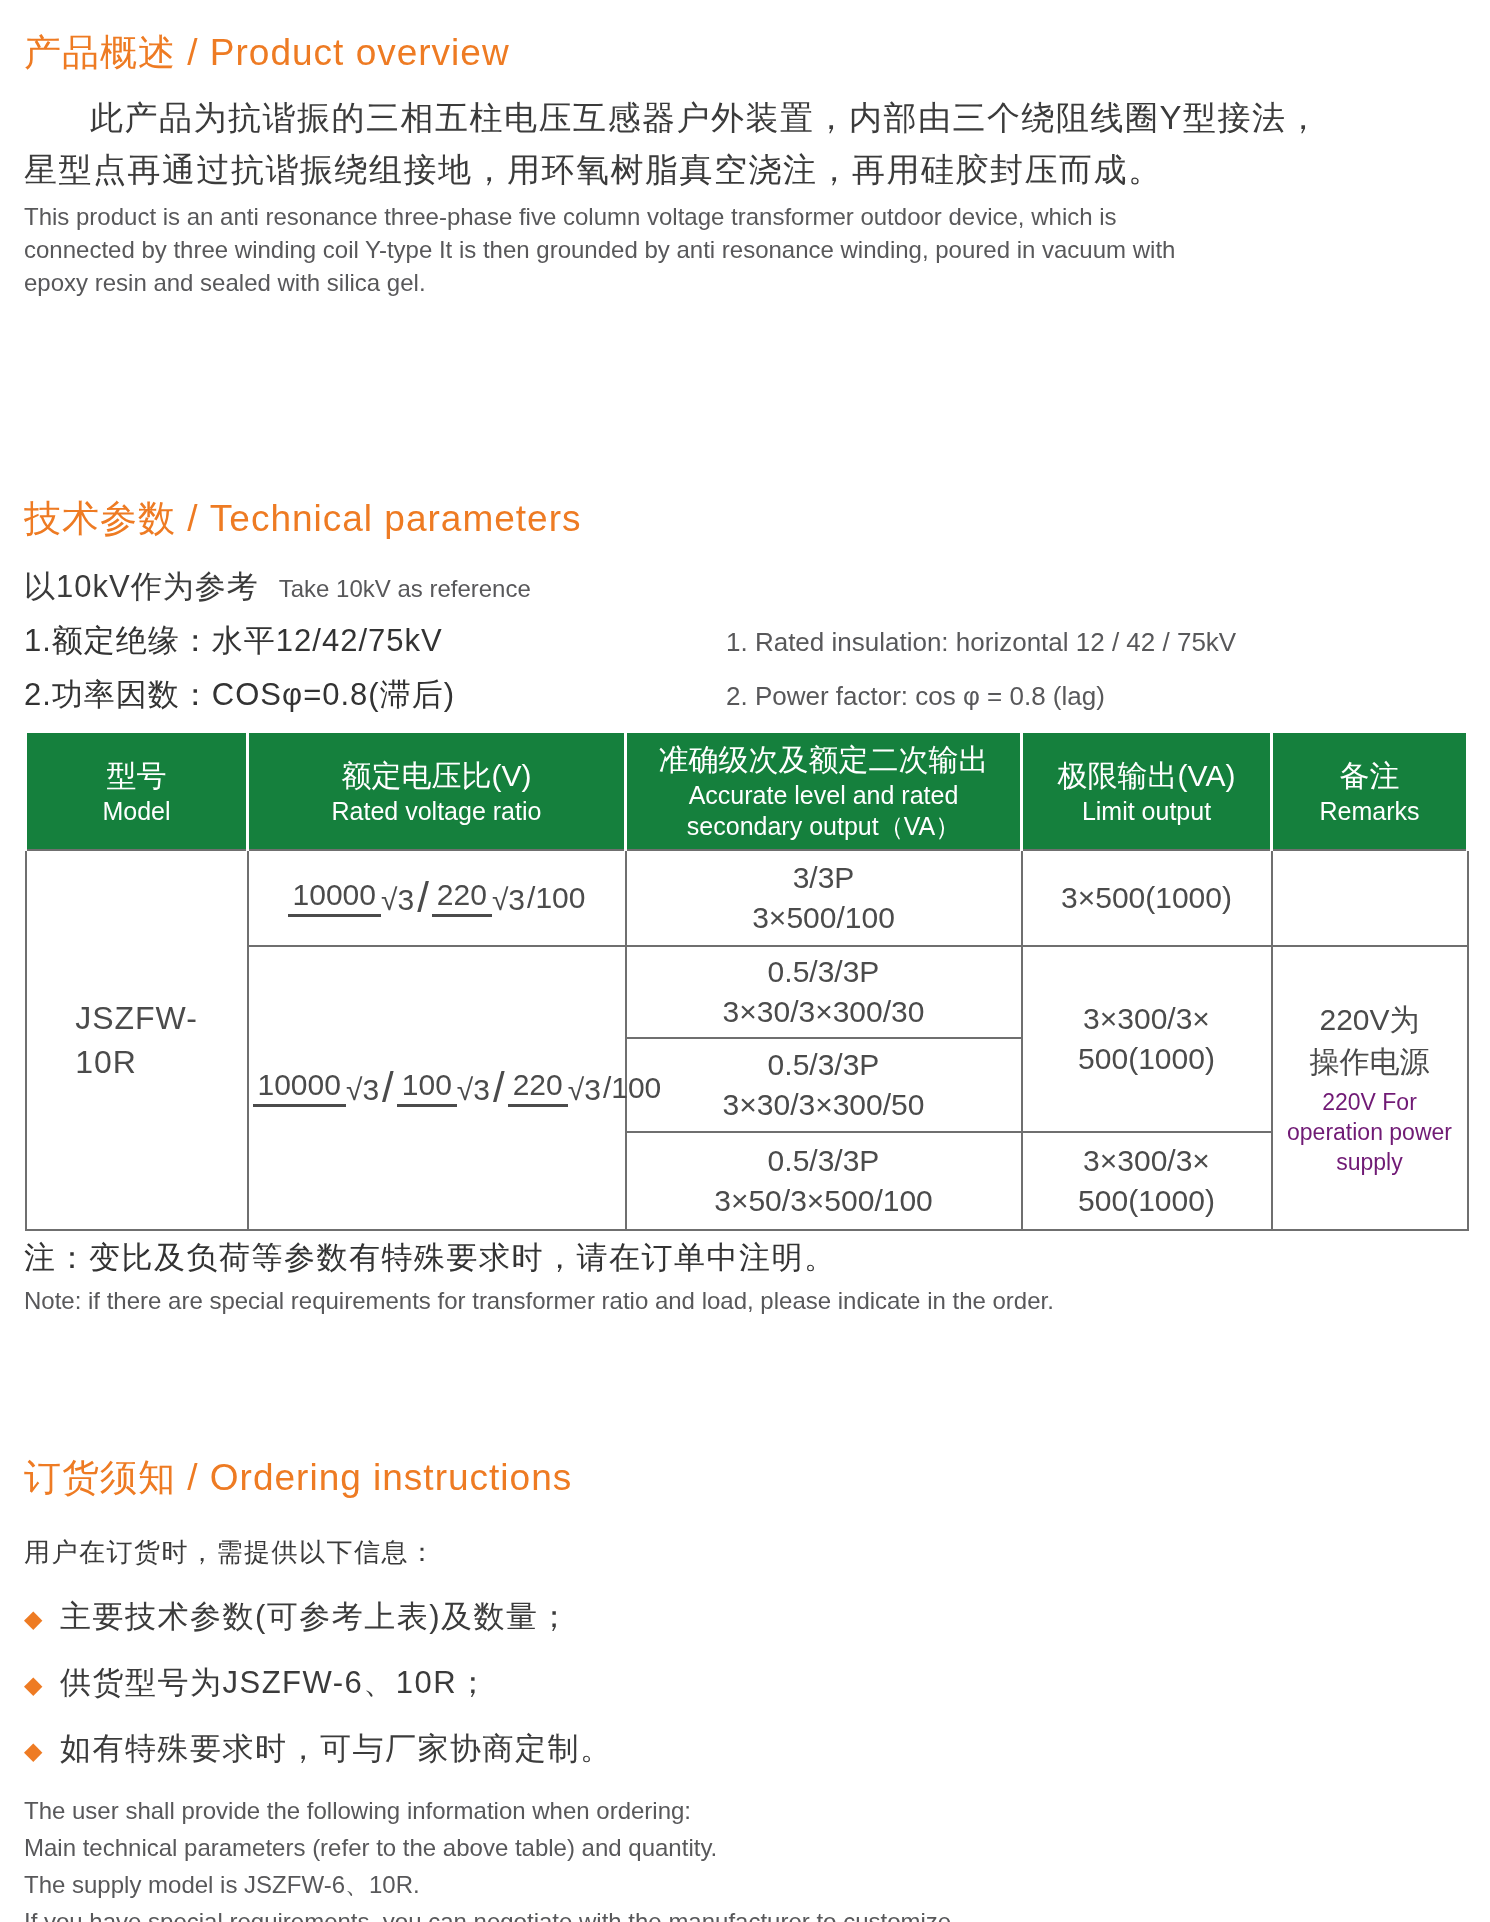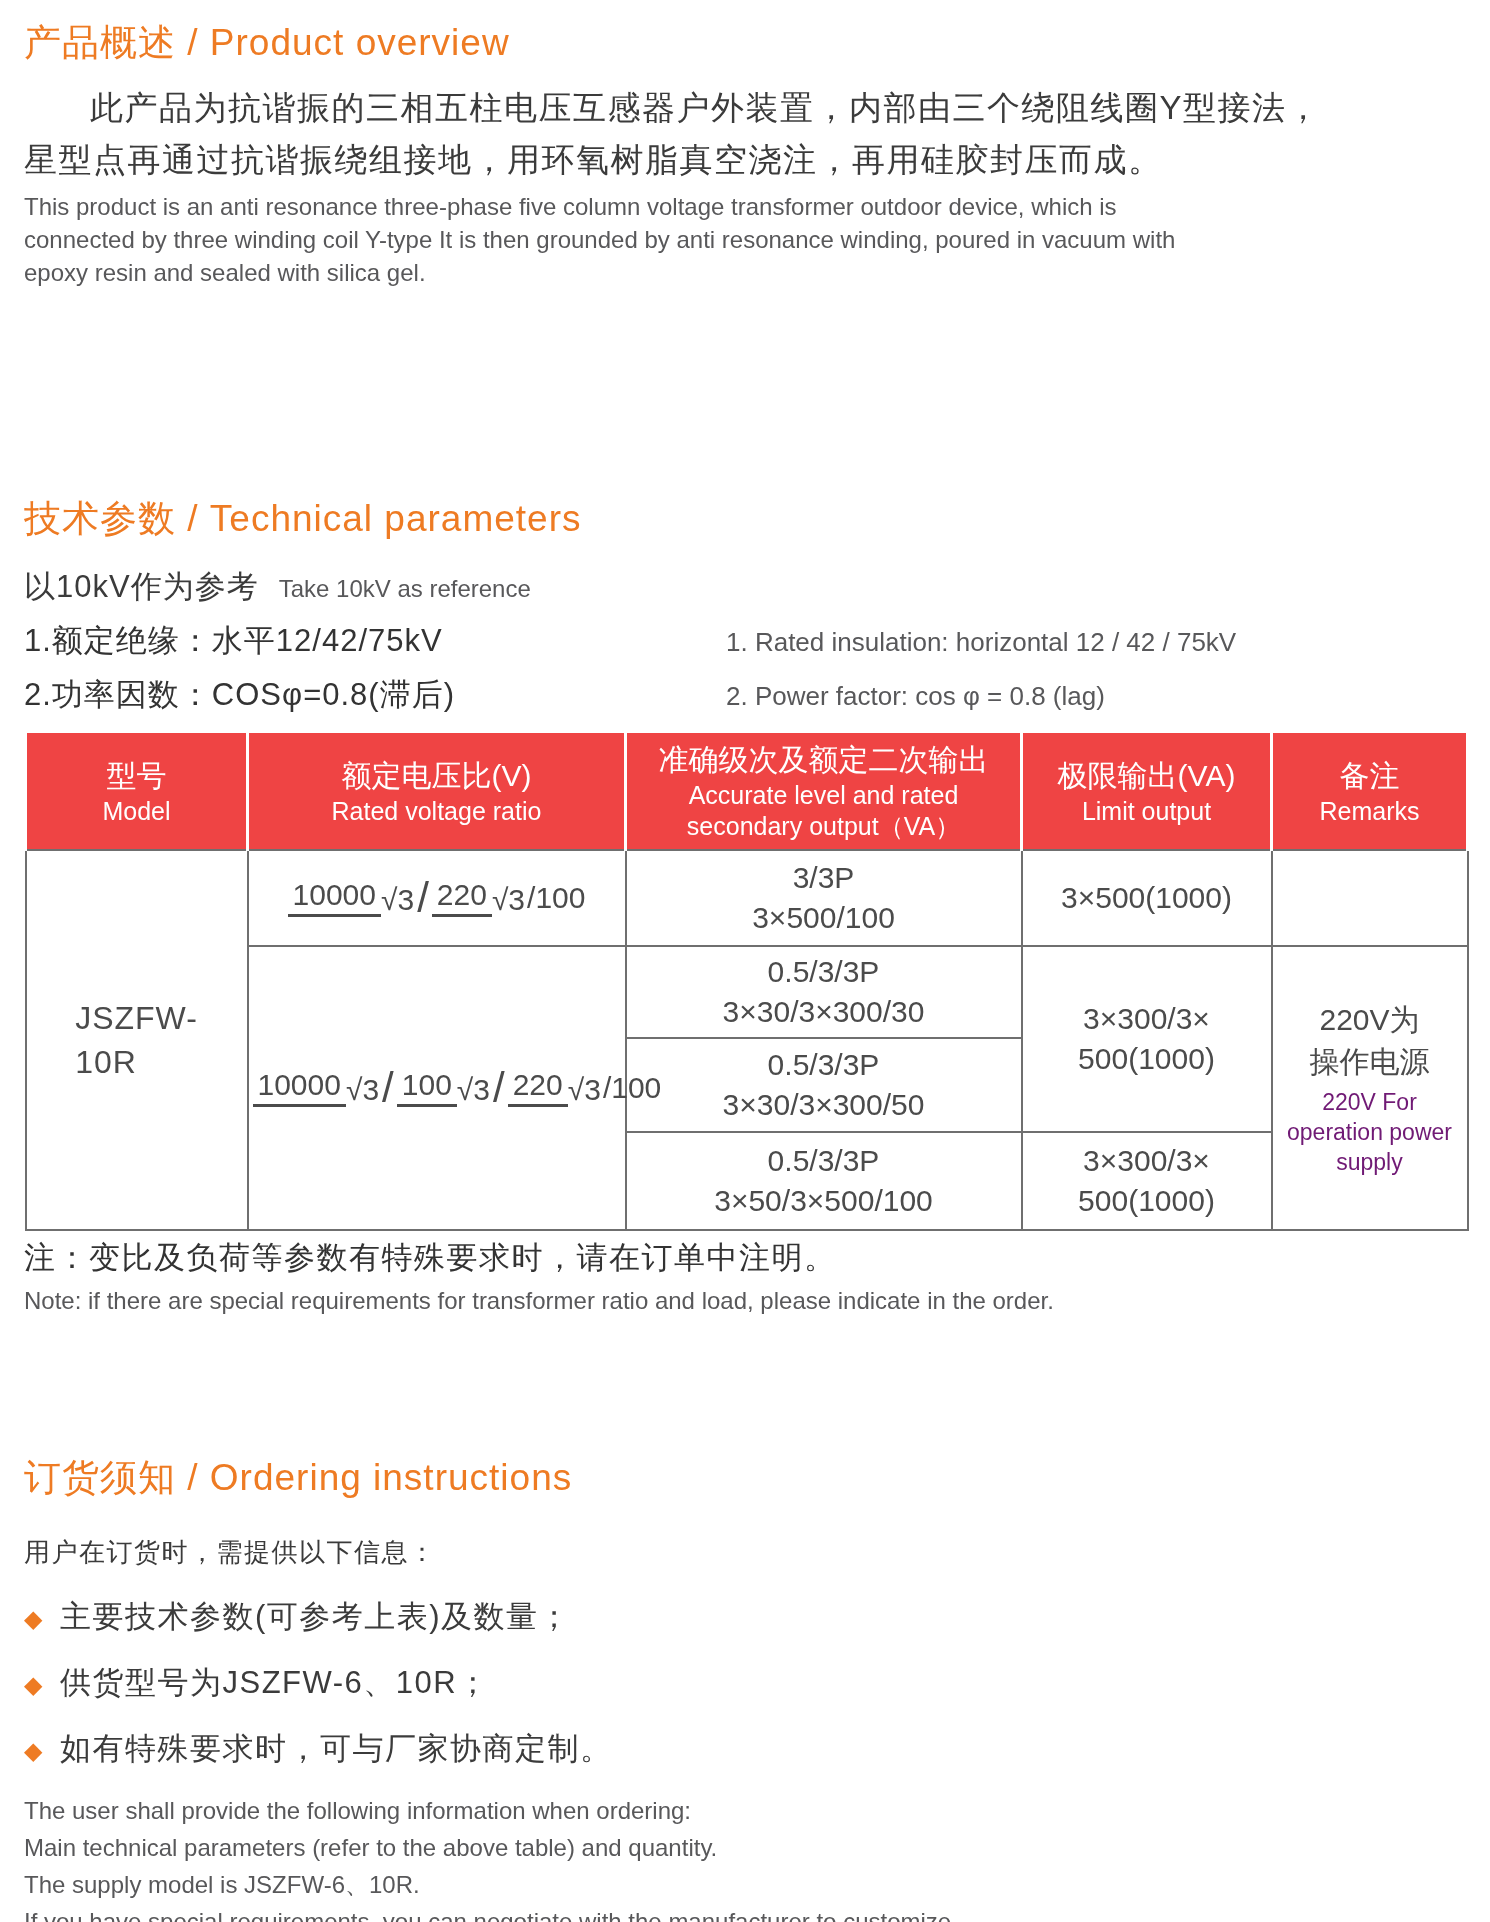--- a/index.html
+++ b/index.html
@@ -4,36 +4,36 @@
 <style>
   html,body{margin:0;padding:0;background:#ffffff;}
   .page{
     position:relative;width:1490px;height:1922px;overflow:hidden;background:#ffffff;
     font-family:"Liberation Sans","DejaVu Sans",sans-serif;color:#3b3b3b;
   }
   .section-heading{
     margin:0;font-size:37px;font-weight:400;line-height:1.25;color:#ee7b23;letter-spacing:1px;
   }
   
-  #sec-overview{position:absolute;left:24px;top:20px;right:24px;}
+  #sec-overview{position:absolute;left:24px;top:30px;right:24px;}
   .zh-line{margin:0;font-size:33px;line-height:52px;color:#3b3b3b;letter-spacing:1.5px;white-space:nowrap;}
   .zh-line.first{margin-top:16px;text-indent:66px;}
   .en-para{margin:4px 0 0 0;font-size:24px;line-height:33px;color:#58585a;max-width:1190px;}
   
   #sec-tech{position:absolute;left:24px;top:496px;right:24px;}
   .ref-line{display:flex;align-items:baseline;gap:20px;margin-top:24px;}
   .ref-zh{font-size:31px;color:#3b3b3b;letter-spacing:1px;}
   .ref-en{font-size:24px;color:#58585a;}
   .spec-row{display:flex;align-items:baseline;margin-top:12px;}
   .spec-zh{width:702px;font-size:31px;color:#333333;letter-spacing:1px;}
   .spec-en{font-size:26px;color:#58585a;}
   
   .tech-table{border-collapse:collapse;table-layout:fixed;width:1442px;margin-top:14px;}
   .tech-table th{
-    background:#ef4444;color:#ffffff;font-weight:400;text-align:center;vertical-align:middle;
+    background:#15803d;color:#ffffff;font-weight:400;text-align:center;vertical-align:middle;
     border:3px solid #ffffff;border-bottom:2px solid #6f6f6f;padding:6px 4px;
   }
   .tech-table td{
     border:2px solid #6f6f6f;text-align:center;vertical-align:middle;
     font-size:30px;color:#4b4b4b;padding:4px;
   }
   .th-zh{font-size:30px;line-height:40px;}
   .th-en{font-size:25px;line-height:31px;}
   .model-cell .model-block{display:inline-block;text-align:left;font-size:32px;line-height:44px;letter-spacing:1px;}
   .cell-line{line-height:40px;}

